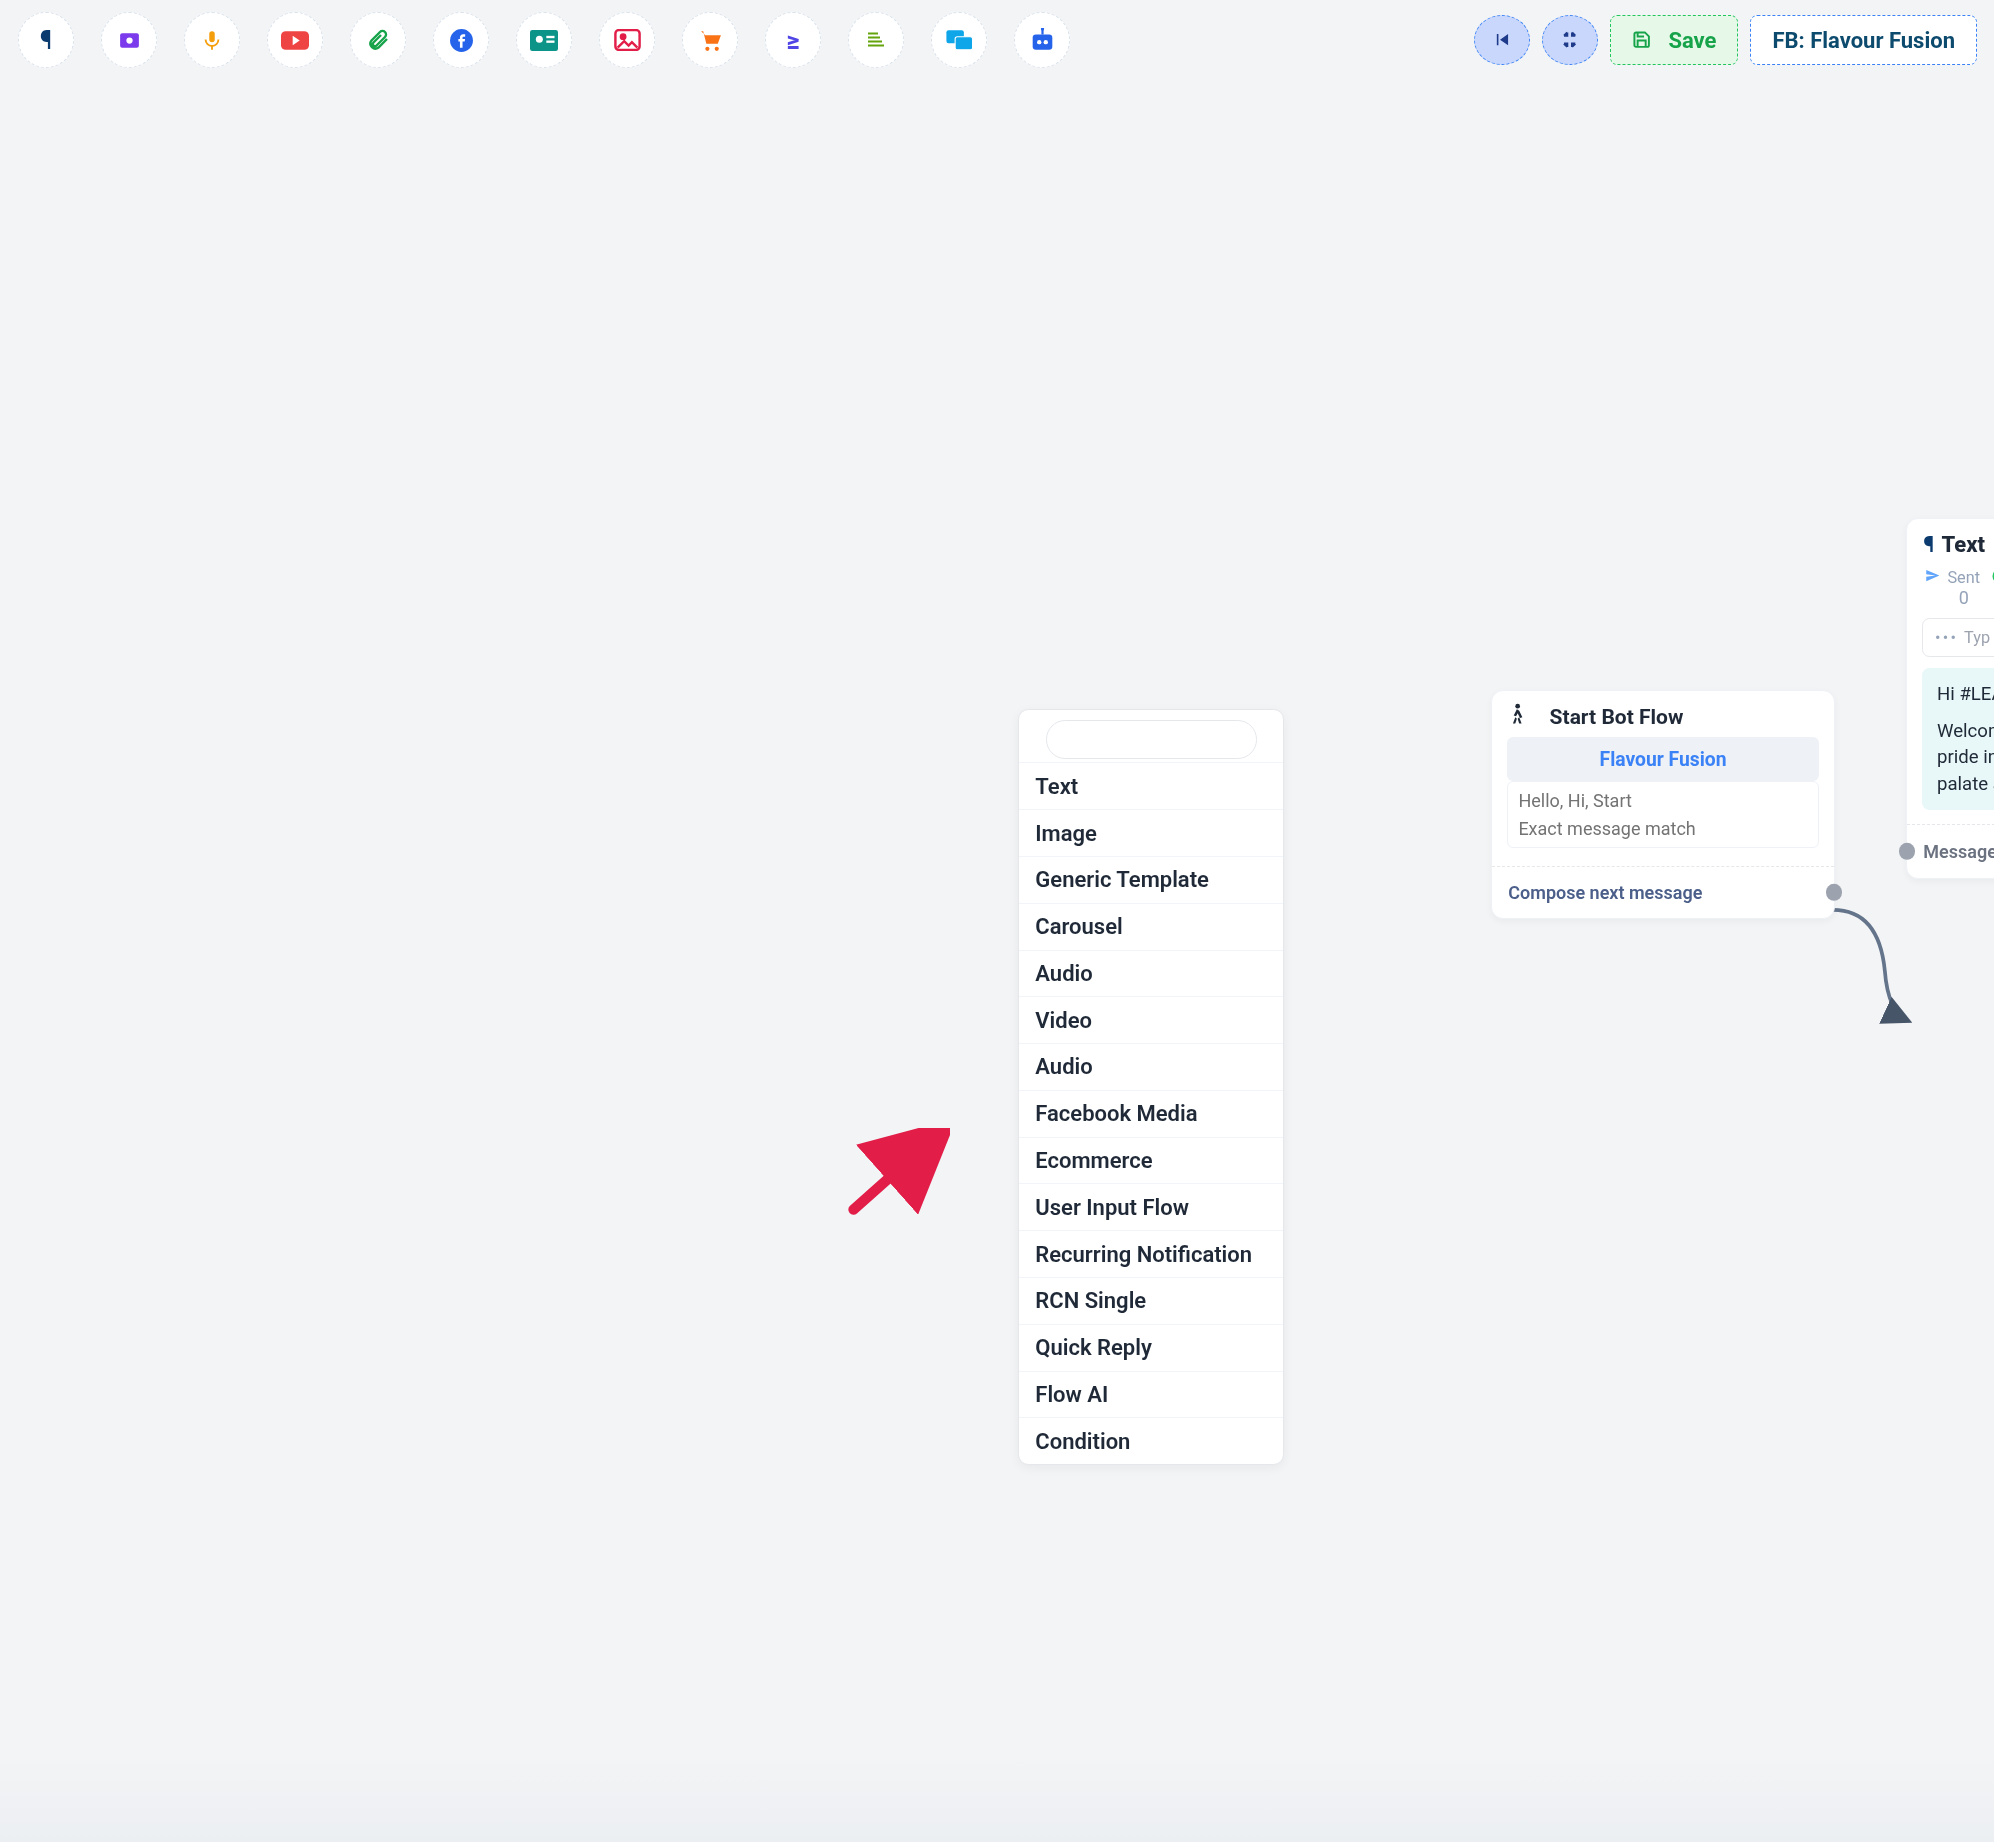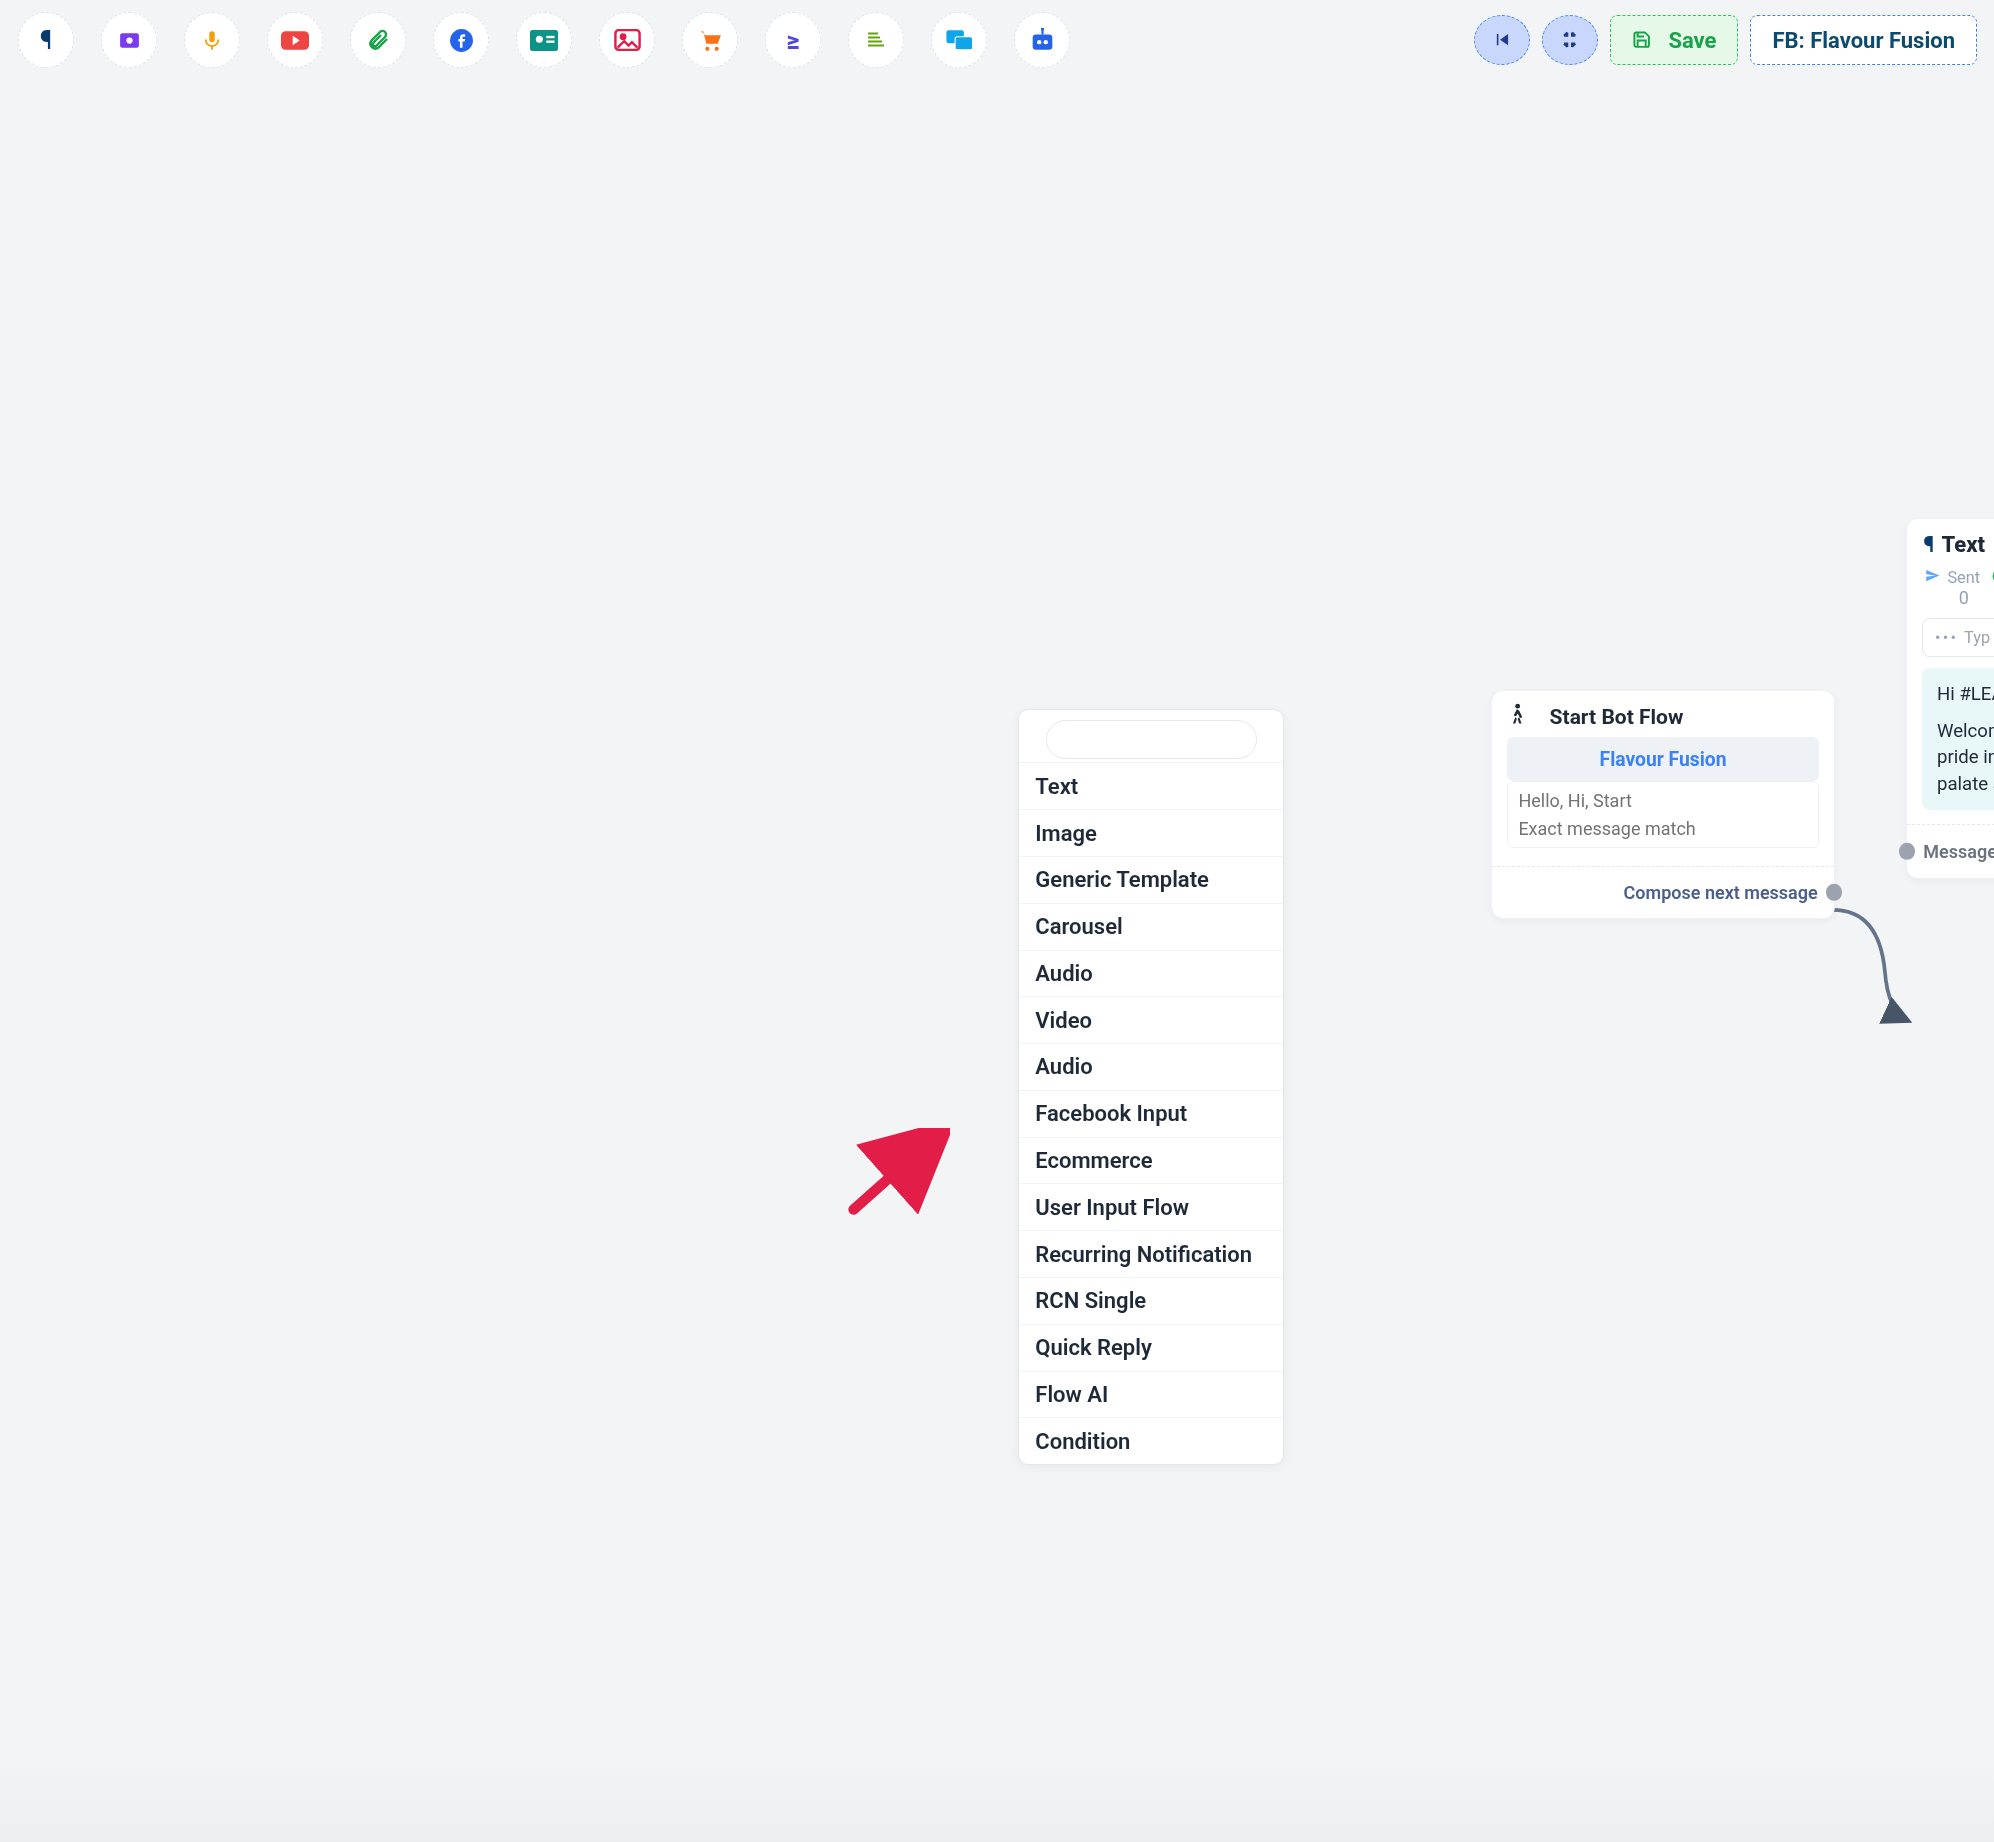--- a/index.html
+++ b/index.html
@@ -114,21 +114,21 @@
     border:0.7px solid #eef2f7;
     border-radius:6px;
     padding: 4.5px 10.4px;
     font-size: 18px; color:#737373;
     line-height: 1.55;
   }
   .compose-line {
     border-top: 1.5px dashed #e5e7eb;
     margin-top: 13.4px;
     padding: 15px 16.3px 15px 16.3px;
-    display:flex; justify-content:flex-end; align-items:center;
+    display:flex; justify-content:flex-start; align-items:center;
     font-size: 18px; font-weight:600; color:#4b5f8a;
     position: relative;
   }
   .compose-dot {
     width:16.3px; height:16.3px; border-radius:50%;
     background:#9ca3af;
     position:absolute; right: -8.2px; top: 50%; transform: translateY(-50%);
   }
 
   
@@ -326,21 +326,21 @@
   <div class="ctx-search-wrap">
     <input class="ctx-search" type="text" placeholder="" style="">
   </div>
   <div class="ctx-item">Text</div>
   <div class="ctx-item">Image</div>
   <div class="ctx-item">Generic Template</div>
   <div class="ctx-item">Carousel</div>
   <div class="ctx-item">Audio</div>
   <div class="ctx-item">Video</div>
   <div class="ctx-item">Audio</div>
-  <div class="ctx-item">Facebook Input</div>
+  <div class="ctx-item">Facebook Media</div>
   <div class="ctx-item">Ecommerce</div>
   <div class="ctx-item">User Input Flow</div>
   <div class="ctx-item">Recurring Notification</div>
   <div class="ctx-item">RCN Single</div>
   <div class="ctx-item">Quick Reply</div>
   <div class="ctx-item">Flow AI</div>
   <div class="ctx-item">Condition</div>
 </div>
 
 <svg class="cursor-arrow-svg" viewBox="0 0 140 120">

